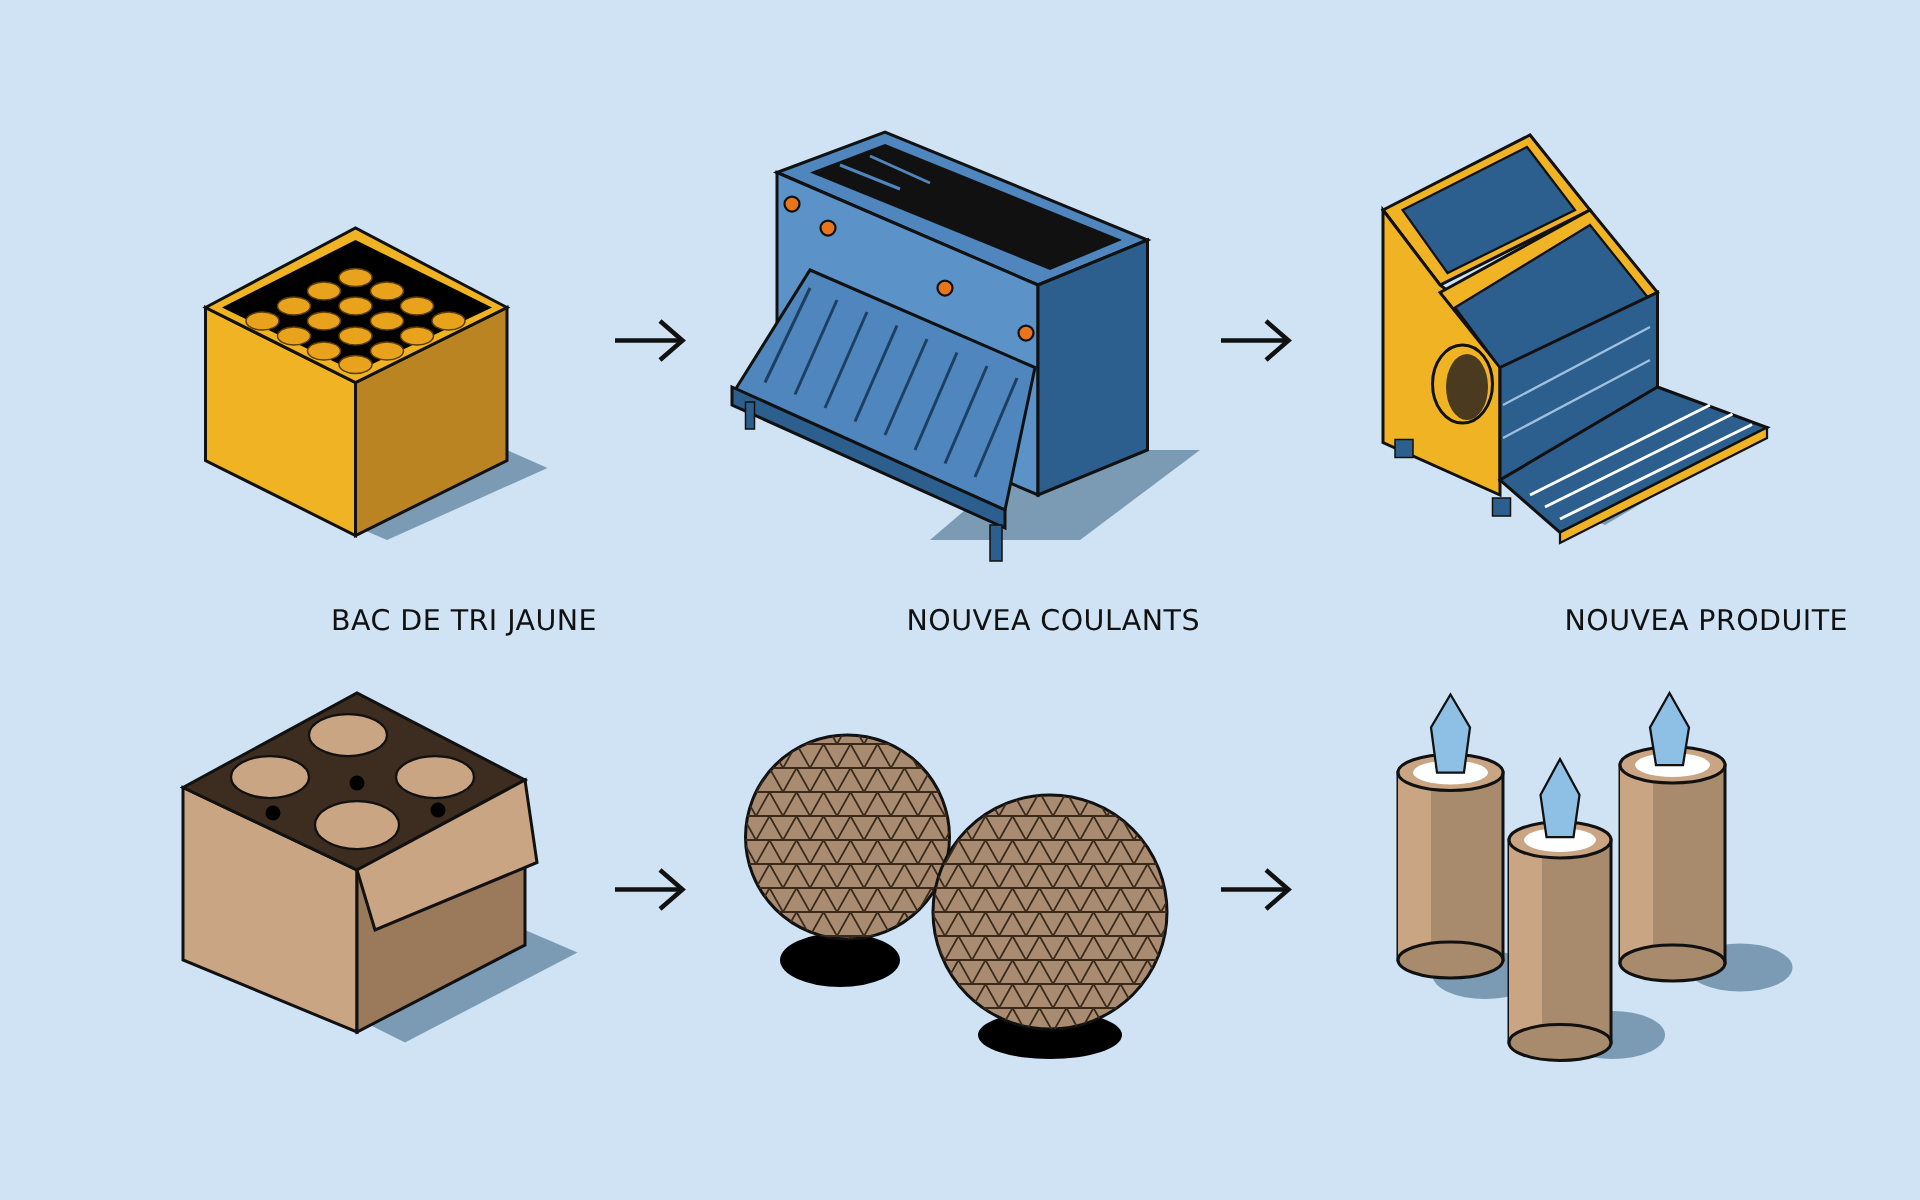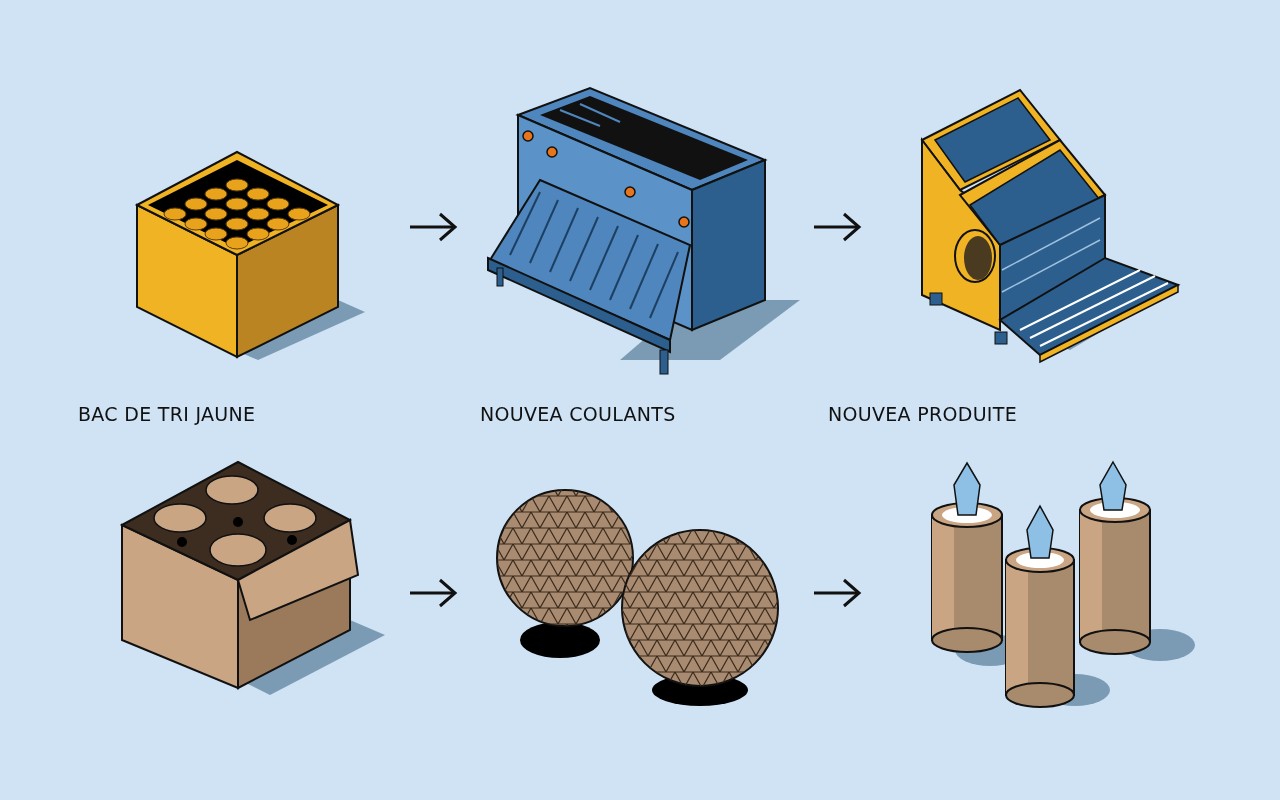--- a/index.html
+++ b/index.html
@@ -1,18 +1,18 @@
 <!DOCTYPE html>
 <html><head>
 <meta charset="utf-8">
 <style>
   html,body{margin:0;padding:0;}
   body{width:1280px;height:800px;background:#cfe3f4;position:relative;overflow:hidden;font-family:"DejaVu Sans","Liberation Sans",sans-serif;}
   .abs{position:absolute;}
-  .label{position:absolute;font-size:19px;color:#111;letter-spacing:0.3px;text-align:left;width:320px;}
+  .label{position:absolute;font-size:19px;color:#111;letter-spacing:0.3px;text-align:right;width:320px;}
   svg{position:absolute;overflow:visible;}
 </style>
 </head>
 <body>
 
 <svg class="abs" style="left:130px;left:0;top:0" width="1280" height="800">
 
   <polygon points="338,300 365,312 258,360 230,348" fill="#7b9bb4"></polygon>
 
   <polygon points="137,205 237,255 237,357 137,307" fill="#f0b323" stroke="#111" stroke-width="2"></polygon>
@@ -106,21 +106,21 @@
       <line x1="1030" y1="338" x2="1155" y2="276"></line>
       <line x1="1040" y1="346" x2="1168" y2="283"></line>
   </g>
   <polygon points="1040,355 1178,285 1178,292 1040,362" fill="#f0b323" stroke="#111" stroke-width="1.5"></polygon>
   <rect x="930" y="293" width="12" height="12" fill="#2c5f8e" stroke="#111"></rect>
   <rect x="995" y="332" width="12" height="12" fill="#2c5f8e" stroke="#111"></rect>
 </svg>
 
 <div class="label" style="left:78px;top:403px">BAC DE TRI JAUNE</div>
 <div class="label" style="left:480px;top:403px">NOUVEA COULANTS</div>
-<div class="label" style="left:828px;top:403px">NOUVEA PRODUITE</div>
+<div class="label" style="left:912px;top:403px">NOUVEA PRODUITE</div>
 
 <svg style="left:0;top:0" width="1280" height="800">
   <polygon points="350,620 385,635 270,695 240,680" fill="#7b9bb4"></polygon>
   <polygon points="122,525 238,580 238,688 122,640" fill="#c9a584" stroke="#111" stroke-width="2"></polygon>
   <polygon points="238,580 350,520 350,630 238,688" fill="#9b7a5c" stroke="#111" stroke-width="2"></polygon>
   <polygon points="122,525 238,462 350,520 238,580" fill="#3c2d20" stroke="#111" stroke-width="2"></polygon>
   <g fill="#c9a584" stroke="#111" stroke-width="1.5">
     <ellipse cx="232" cy="490" rx="26" ry="14"></ellipse>
       <ellipse cx="180" cy="518" rx="26" ry="14"></ellipse>
     <ellipse cx="290" cy="518" rx="26" ry="14"></ellipse>

